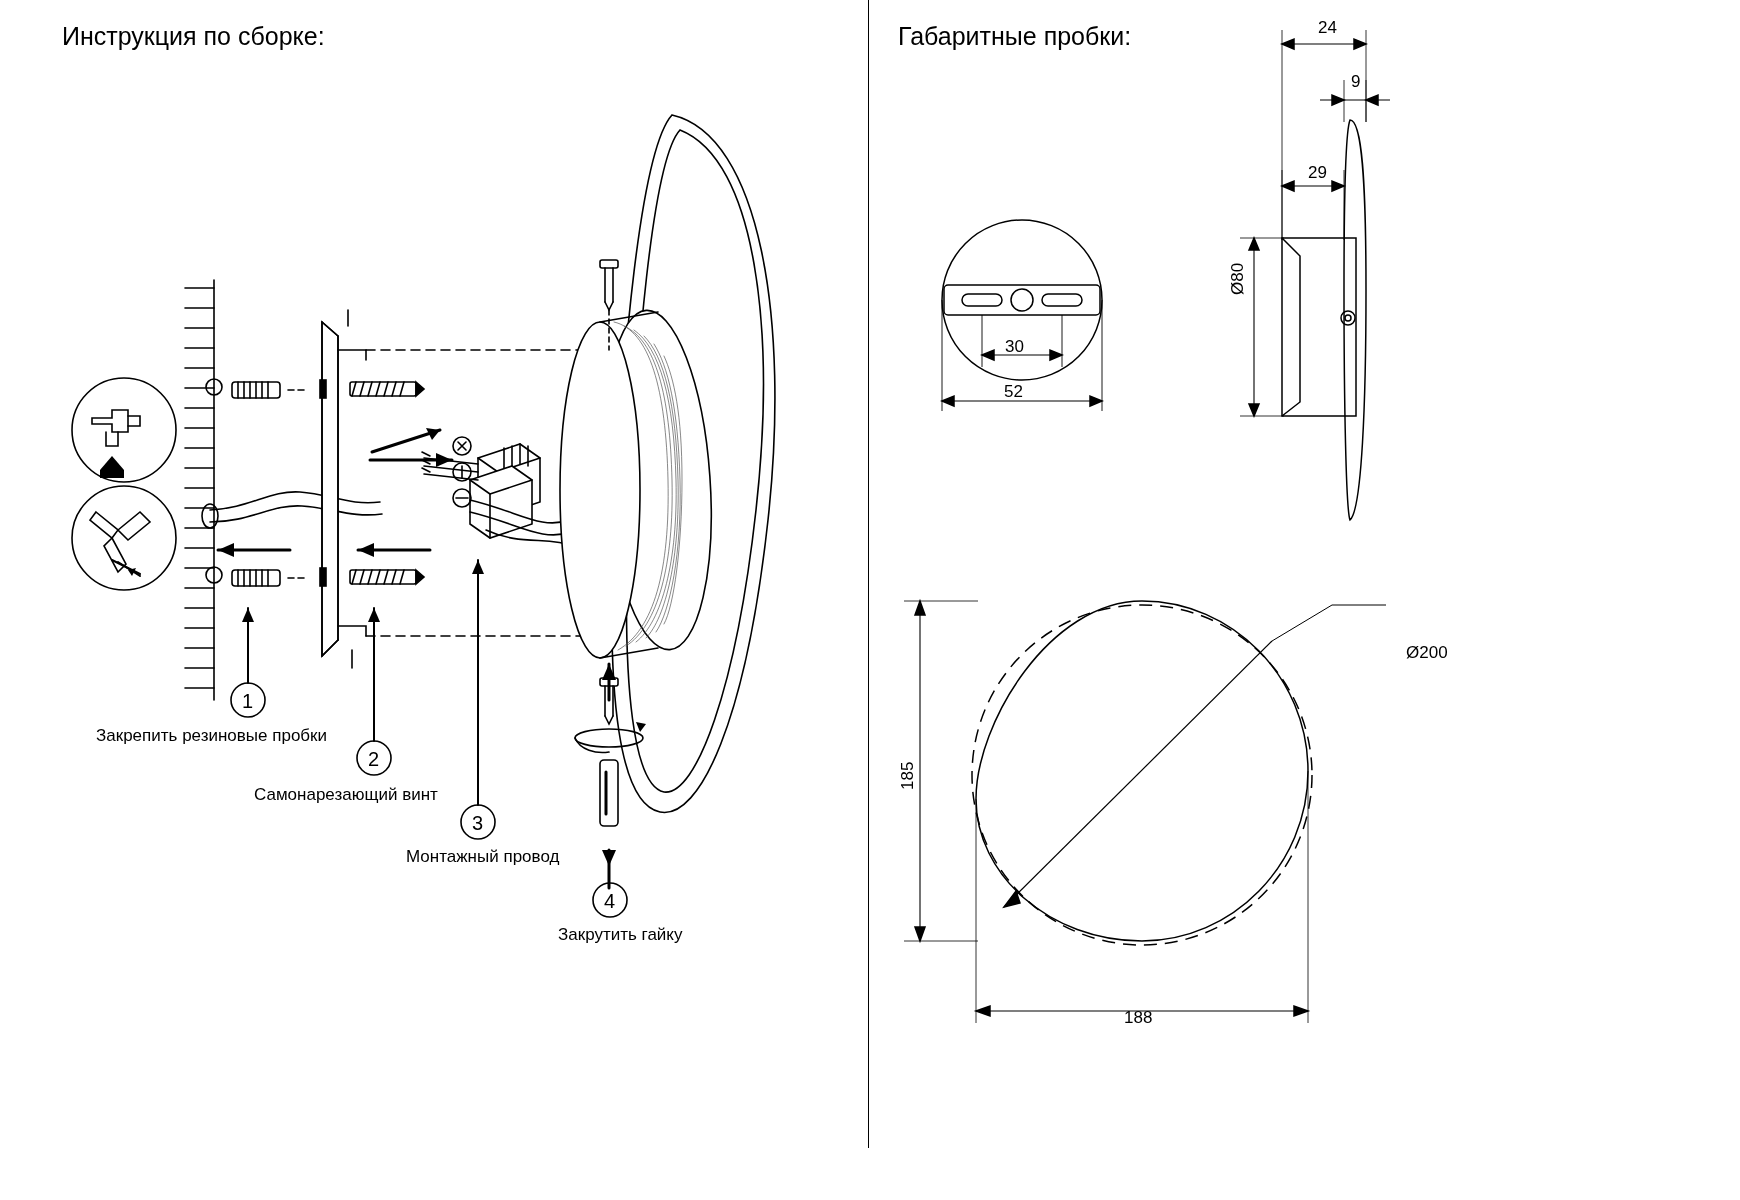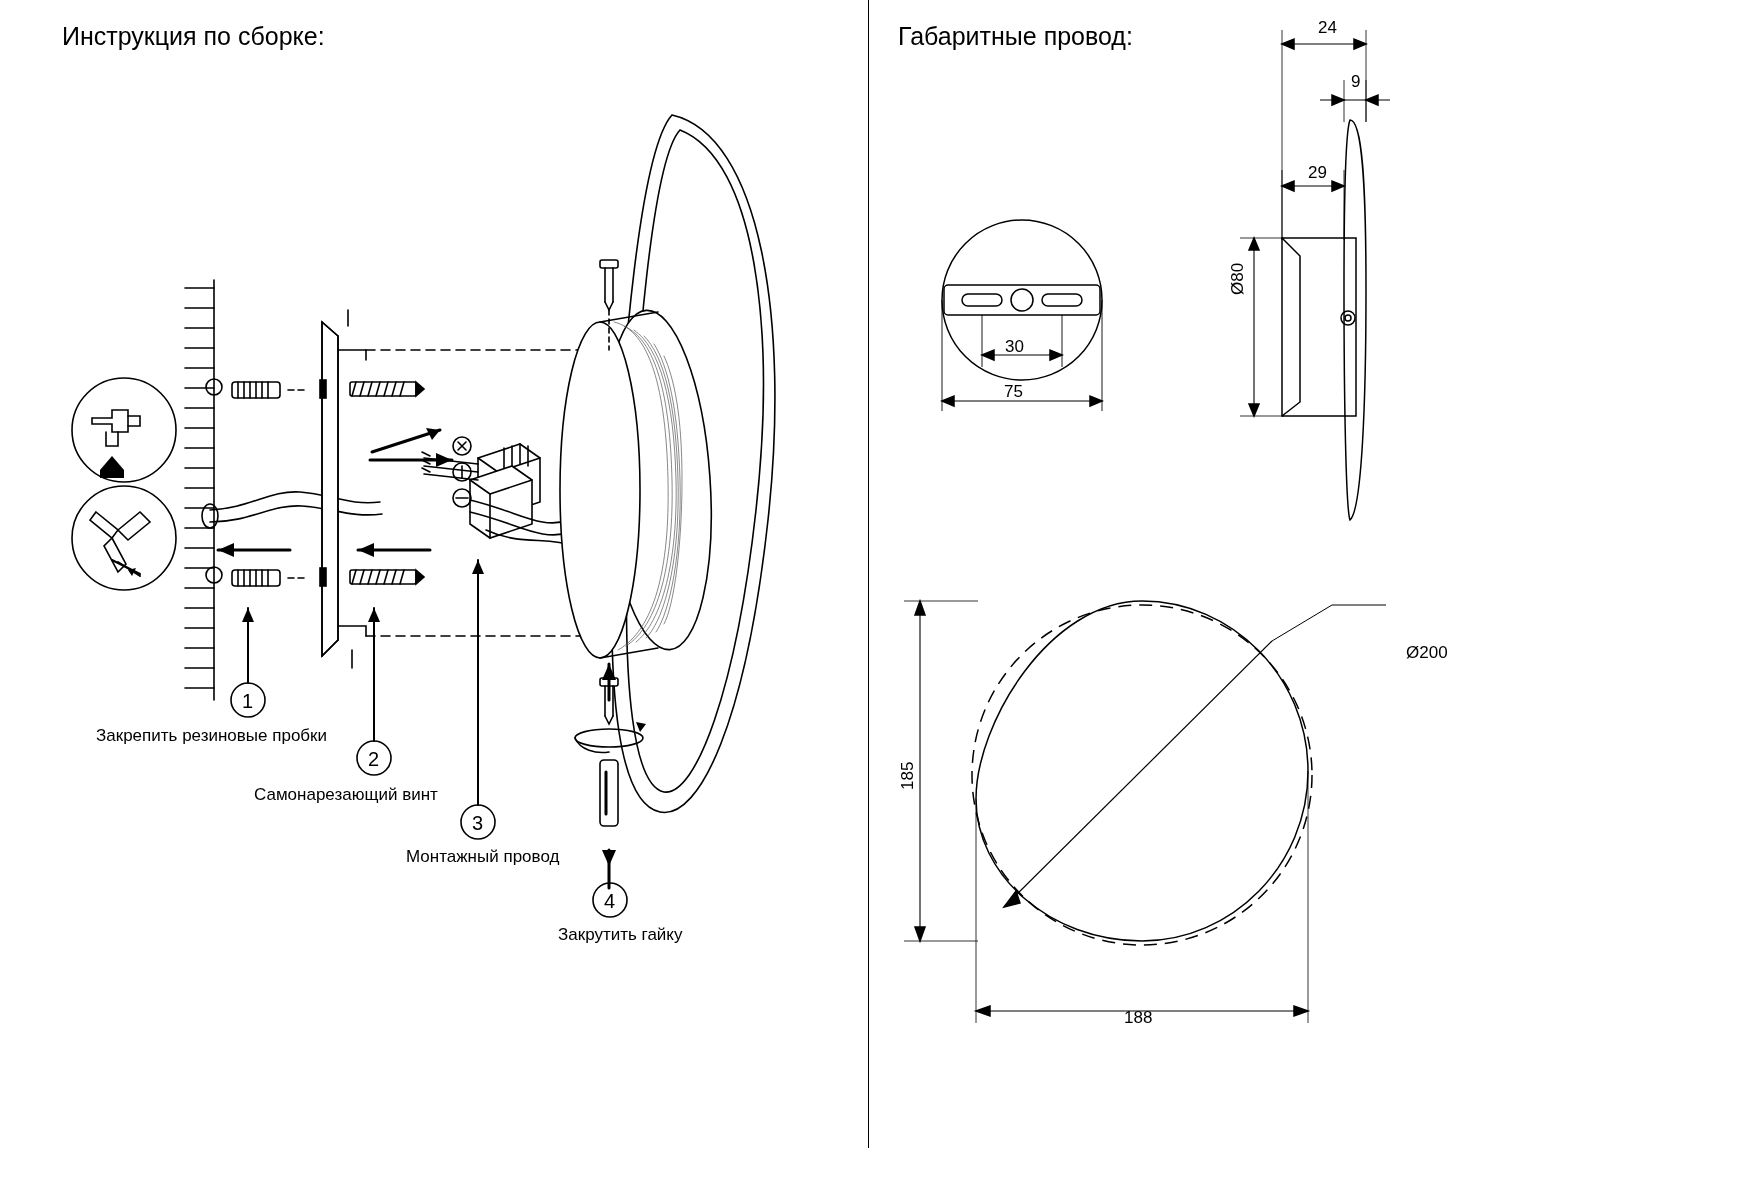--- a/index.html
+++ b/index.html
@@ -59,21 +59,21 @@
   .nolabel { pointer-events: none; }
 </style>
 </head>
 <body>
 
 <div class="sheet">
 
   <div class="divider"></div>
 
   <div class="title" id="assembly-title">Инструкция по сборке:</div>
-  <div class="title" id="dimensions-title">Габаритные провод:</div>
+  <div class="title" id="dimensions-title">Габаритные пробки:</div>
 
   <svg class="nolabel" style="position:absolute;left:0;top:60px;" width="868" height="1020" viewBox="0 0 868 1020">
     <g fill="none" stroke="#000" stroke-width="1.6" stroke-linecap="round">
 
       <g>
         <line x1="214" y1="220" x2="214" y2="640"></line>
         <line x1="185" y1="228" x2="214" y2="228"></line>
         <line x1="185" y1="248" x2="214" y2="248"></line>
         <line x1="185" y1="268" x2="214" y2="268"></line>
         <line x1="185" y1="288" x2="214" y2="288"></line>
@@ -287,21 +287,21 @@
       <path d="M162 140 l-12 -5 l0 10 z" fill="#000"></path>
 
       <line x1="42" y1="85" x2="42" y2="196" stroke-width="0.9"></line>
       <line x1="202" y1="85" x2="202" y2="196" stroke-width="0.9"></line>
       <line x1="42" y1="186" x2="202" y2="186" stroke-width="1.2"></line>
       <path d="M42 186 l12 -5 l0 10 z" fill="#000"></path>
       <path d="M202 186 l-12 -5 l0 10 z" fill="#000"></path>
     </g>
   </svg>
   <div class="caption" style="left:1005px; top:337px;">30</div>
-  <div class="caption" style="left:1004px; top:382px;">75</div>
+  <div class="caption" style="left:1004px; top:382px;">52</div>
 
   <svg class="nolabel" style="position:absolute;left:1220px;top:10px;" width="300" height="520" viewBox="0 0 300 520">
     <g fill="none" stroke="#000" stroke-width="1.5">
 
       <path d="M130 110 C 142 110, 146 170, 146 280 C 146 390, 142 500, 130 510 C 126 500, 124 390, 124 280 C 124 170, 126 120, 130 110 Z"></path>
 
       <rect x="62" y="228" width="74" height="178"></rect>
       <path d="M62 228 L80 246 L80 392 L62 406"></path>
       <circle cx="128" cy="308" r="7"></circle>
       <circle cx="128" cy="308" r="3"></circle>

